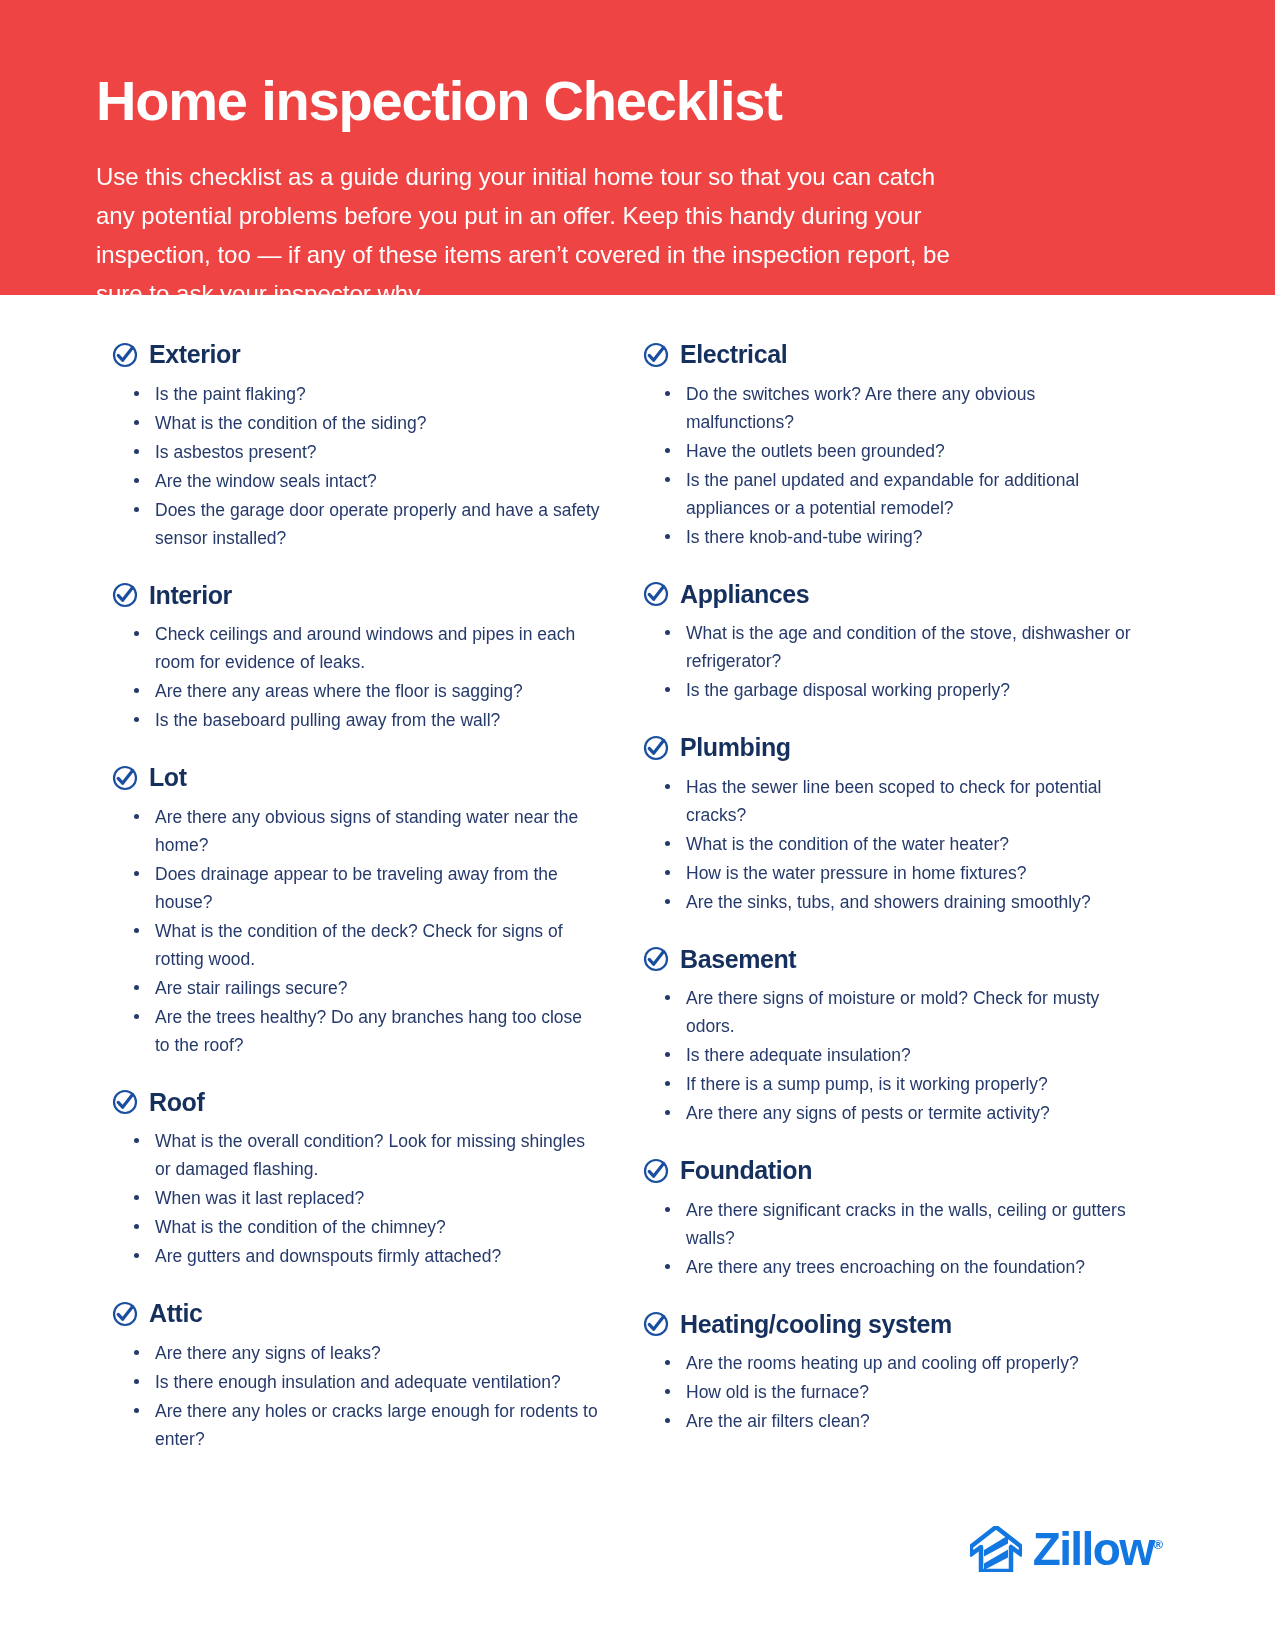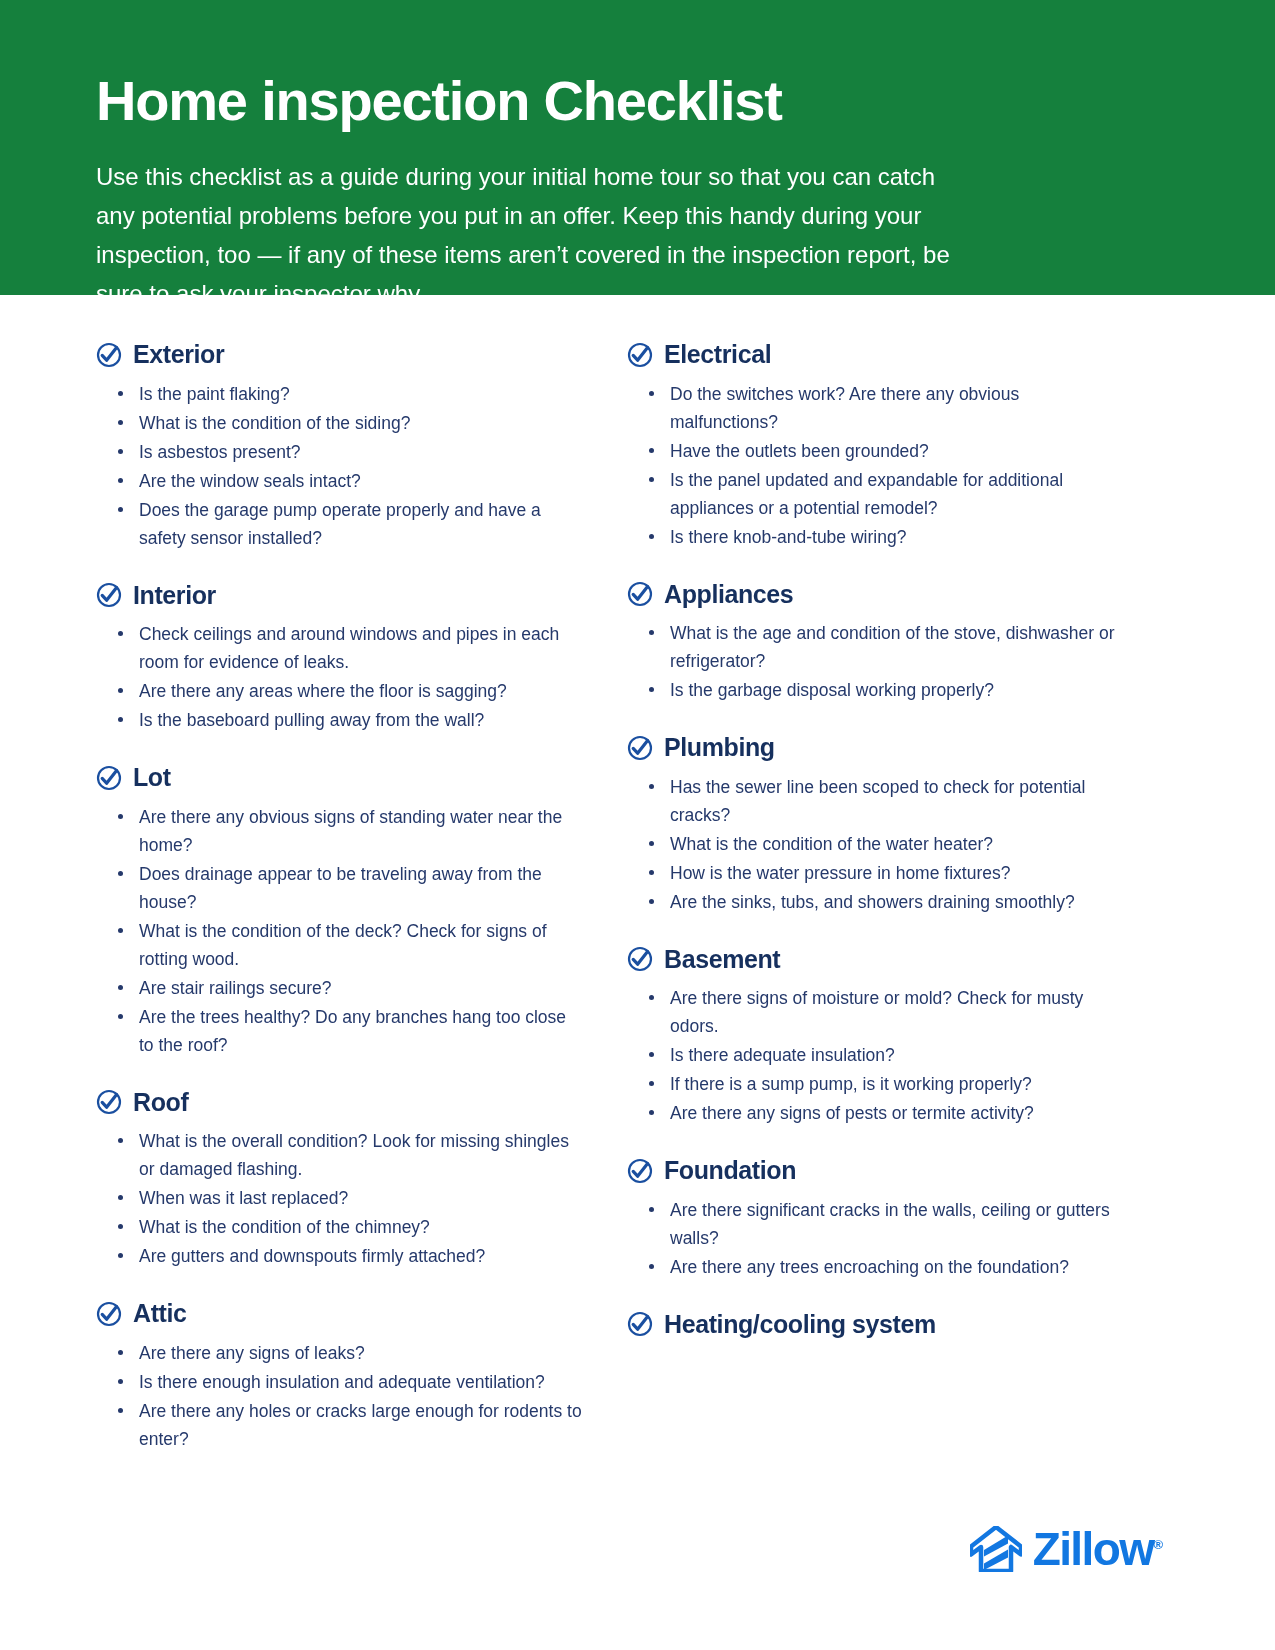--- a/index.html
+++ b/index.html
@@ -19,21 +19,21 @@
   .page {
     position: relative;
     width: 1275px;
     height: 1650px;
     background: #ffffff;
     overflow: hidden;
   }
 
   
   .header {
-    background: #15803d;
+    background: #ef4444;
     width: 100%;
     height: 295px;
     padding: 72px 96px 0 96px;
   }
 
   .header-title {
     color: #ffffff;
     font-size: 56px;
     font-weight: 700;
     letter-spacing: -1.2px;
@@ -48,20 +48,21 @@
     max-width: 880px;
     font-weight: 400;
   }
 
   
   .content {
     display: flex;
     padding: 46px 96px 0 96px;
     gap: 42px;
     align-items: flex-start;
+    margin-left: 16px;
   }
 
   .column {
     width: 489px;
     flex: 0 0 489px;
   }
 
   
   .section {
     margin-bottom: 30px;
@@ -161,21 +162,21 @@
               <circle cx="13" cy="13" r="11" fill="none" stroke="#1a4fa0" stroke-width="2.2"></circle>
               <path d="M6.2 13.4 L10.6 18.2 L20.6 5.4" fill="none" stroke="#1a4fa0" stroke-width="3.2" stroke-linecap="round" stroke-linejoin="round"></path>
             </svg>
             <h2 class="section-title">Exterior</h2>
           </div>
           <ul class="items">
             <li>Is the paint flaking?</li>
             <li>What is the condition of the siding?</li>
             <li>Is asbestos present?</li>
             <li>Are the window seals intact?</li>
-            <li>Does the garage pump operate properly and have a safety sensor installed?</li>
+            <li>Does the garage door operate properly and have a safety sensor installed?</li>
           </ul>
         </div>
         <div class="section">
           <div class="section-head">
             <svg class="check-icon" viewBox="0 0 26 26">
               <circle cx="13" cy="13" r="11" fill="none" stroke="#1a4fa0" stroke-width="2.2"></circle>
               <path d="M6.2 13.4 L10.6 18.2 L20.6 5.4" fill="none" stroke="#1a4fa0" stroke-width="3.2" stroke-linecap="round" stroke-linejoin="round"></path>
             </svg>
             <h2 class="section-title">Interior</h2>
           </div>
@@ -304,20 +305,25 @@
           </ul>
         </div>
         <div class="section">
           <div class="section-head">
             <svg class="check-icon" viewBox="0 0 26 26">
               <circle cx="13" cy="13" r="11" fill="none" stroke="#1a4fa0" stroke-width="2.2"></circle>
               <path d="M6.2 13.4 L10.6 18.2 L20.6 5.4" fill="none" stroke="#1a4fa0" stroke-width="3.2" stroke-linecap="round" stroke-linejoin="round"></path>
             </svg>
             <h2 class="section-title">Heating/cooling system</h2>
           </div>
+          <ul class="items">
+            <li>Are the rooms heating up and cooling off properly?</li>
+            <li>How old is the furnace?</li>
+            <li>Are the air filters clean?</li>
+          </ul>
         </div>
       </div>
   </div>
 
   <div class="footer">
     <svg class="zillow-mark" width="52" height="46" viewBox="0 0 52 46" aria-hidden="true">
       <path d="M26 1 L51 20.5 L51 28.5 L41 21 L41 45 L11 45 L11 21 L1 28.5 L1 20.5 Z" fill="none" stroke="#1277E1" stroke-width="4.5" stroke-linejoin="round"></path>
       <path d="M14 37.5 L38 23.5 L38 31.5 L14 44 Z" fill="#1277E1"></path>
       <path d="M14 24 L38 9.5 L38 17.5 L14 30.5 Z" fill="#1277E1"></path>
     </svg>

